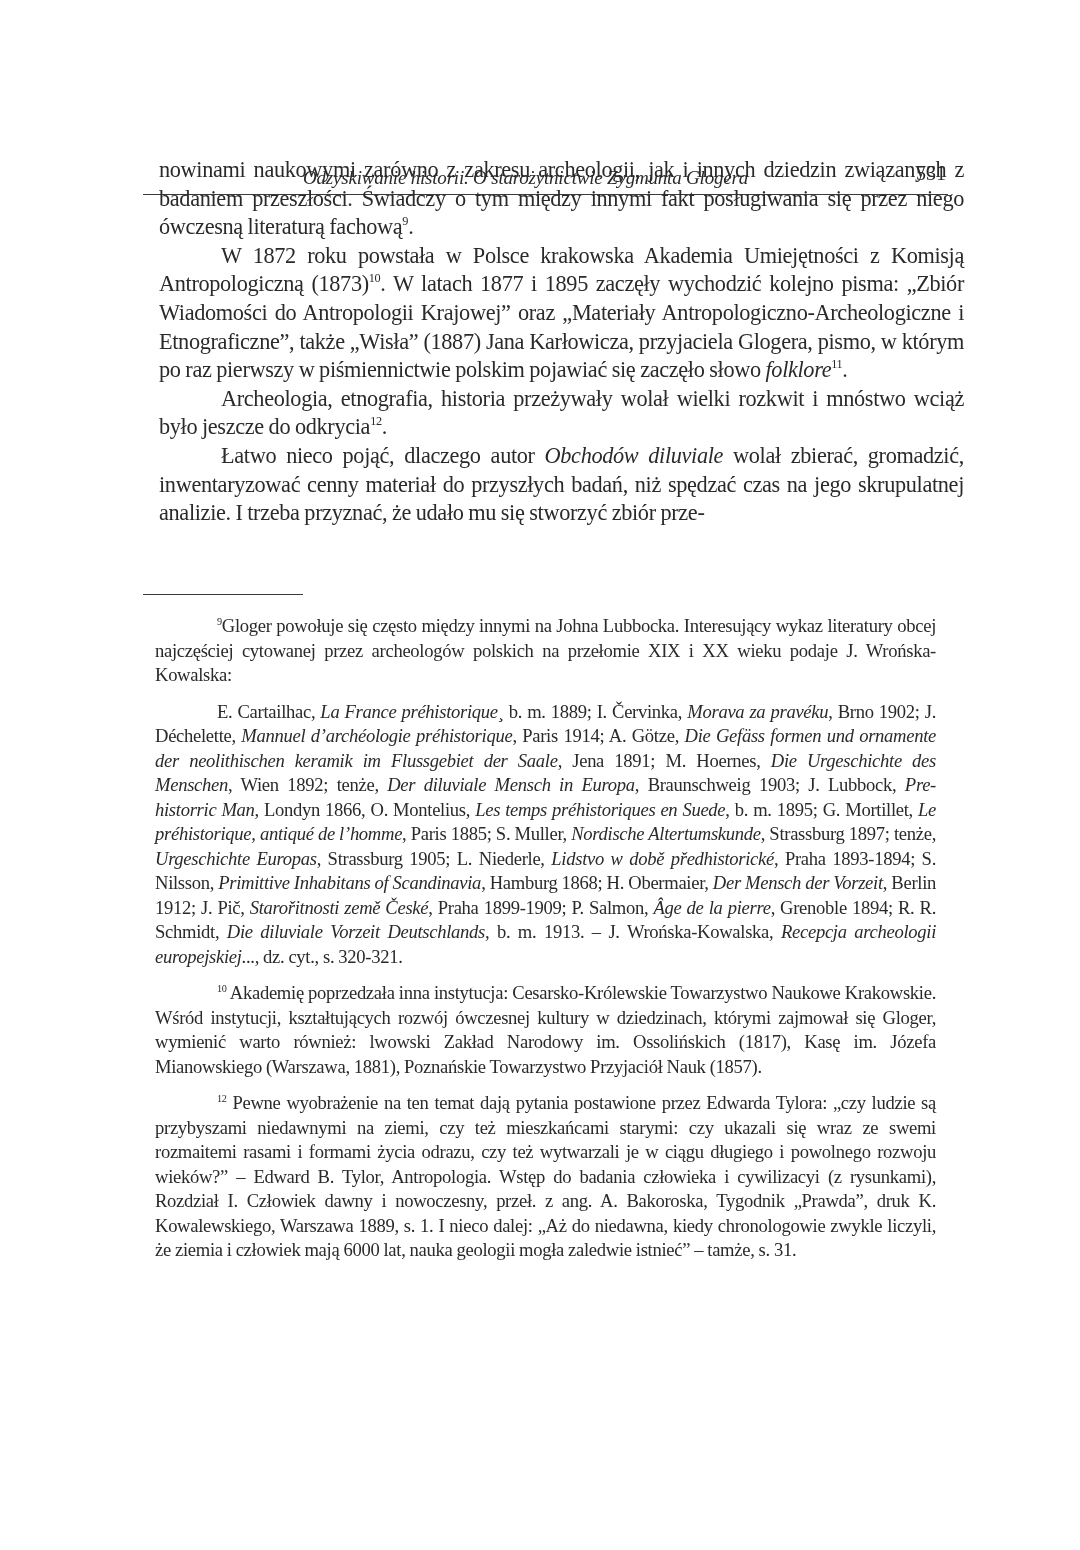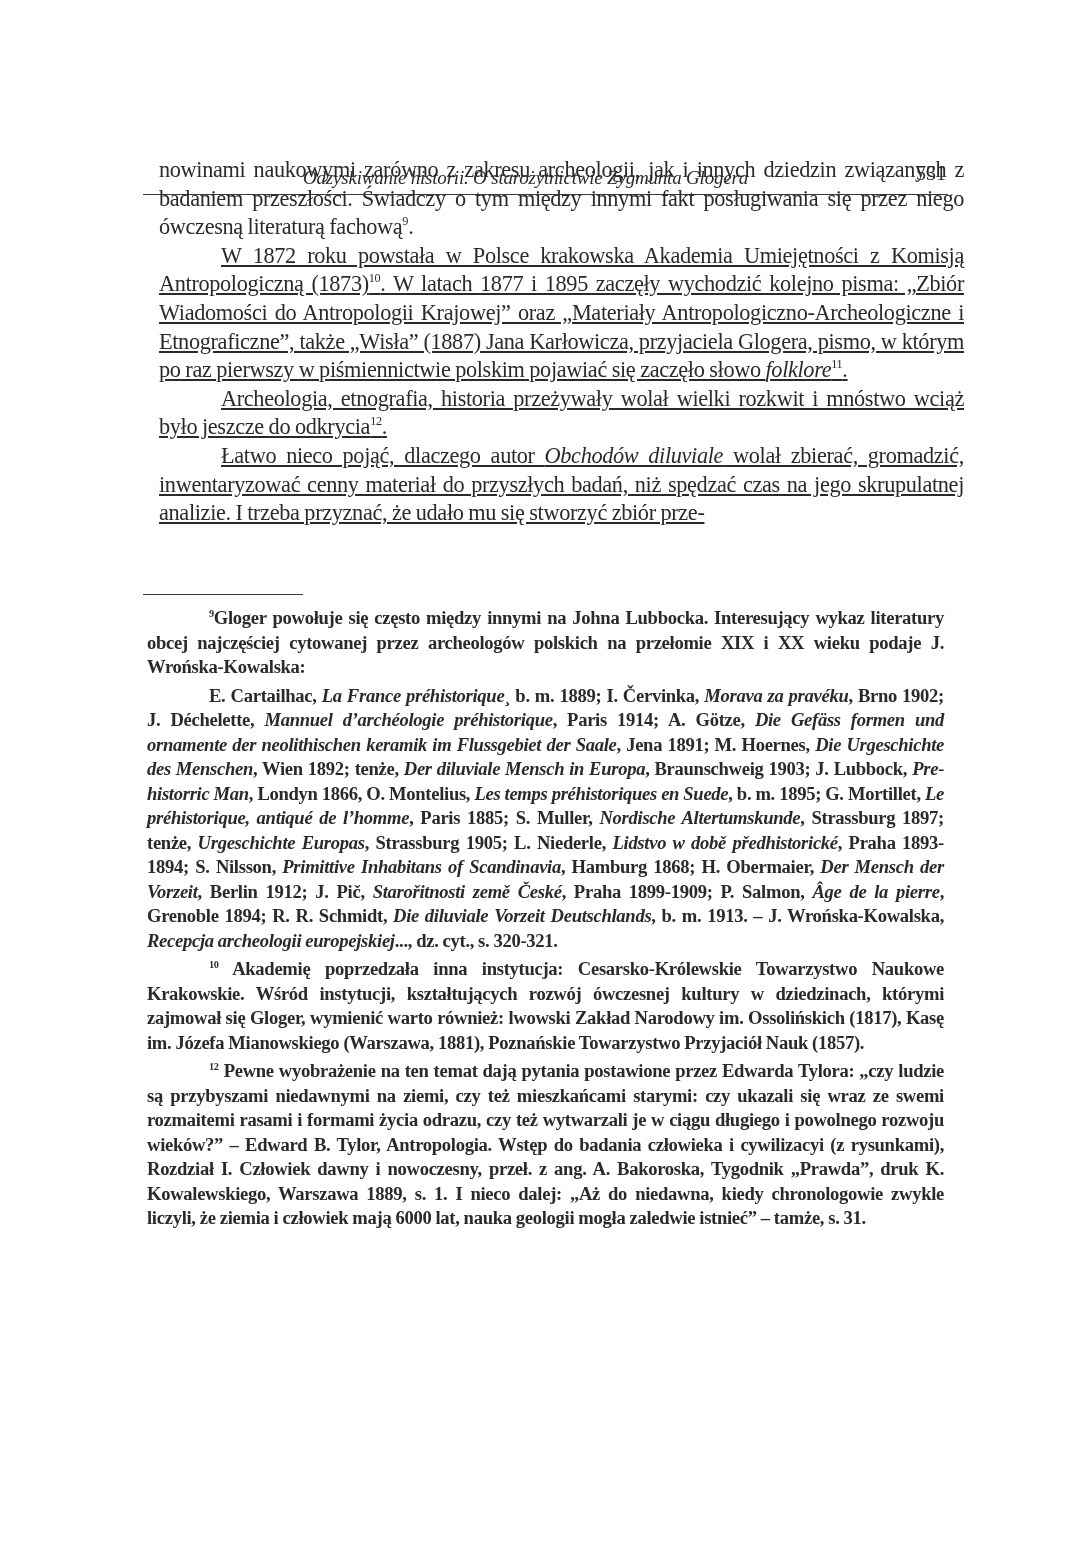--- a/index.html
+++ b/index.html
@@ -55,21 +55,20 @@
       line-height: 28.6px;
       text-align: justify;
       letter-spacing: -0.35px;
       word-spacing: -0.5px;
     }
     .body-text p {
       margin: 0;
     }
     .body-text p.indent {
       text-indent: 62px;
-      text-decoration: underline;
     }
     sup {
       font-size: 0.55em;
       line-height: 0;
       vertical-align: 0.7em;
     }
     .separator {
       position: absolute;
       top: 594px;
       left: 0;
@@ -82,23 +81,22 @@
       top: 602px;
       left: 0;
       width: 805px;
       font-size: 18.6px;
       line-height: 24.5px;
       text-align: justify;
       letter-spacing: -0.3px;
       word-spacing: -0.3px;
     }
     .footnotes p {
-      margin: 4px;
+      margin: 12px;
       text-indent: 62px;
-      font-weight: bold;
     }
     .footnotes p.cont {
       text-indent: 62px;
     }
     em { font-style: italic; }
   </style>
 </head>
 <body>
 
 <div class="page">

